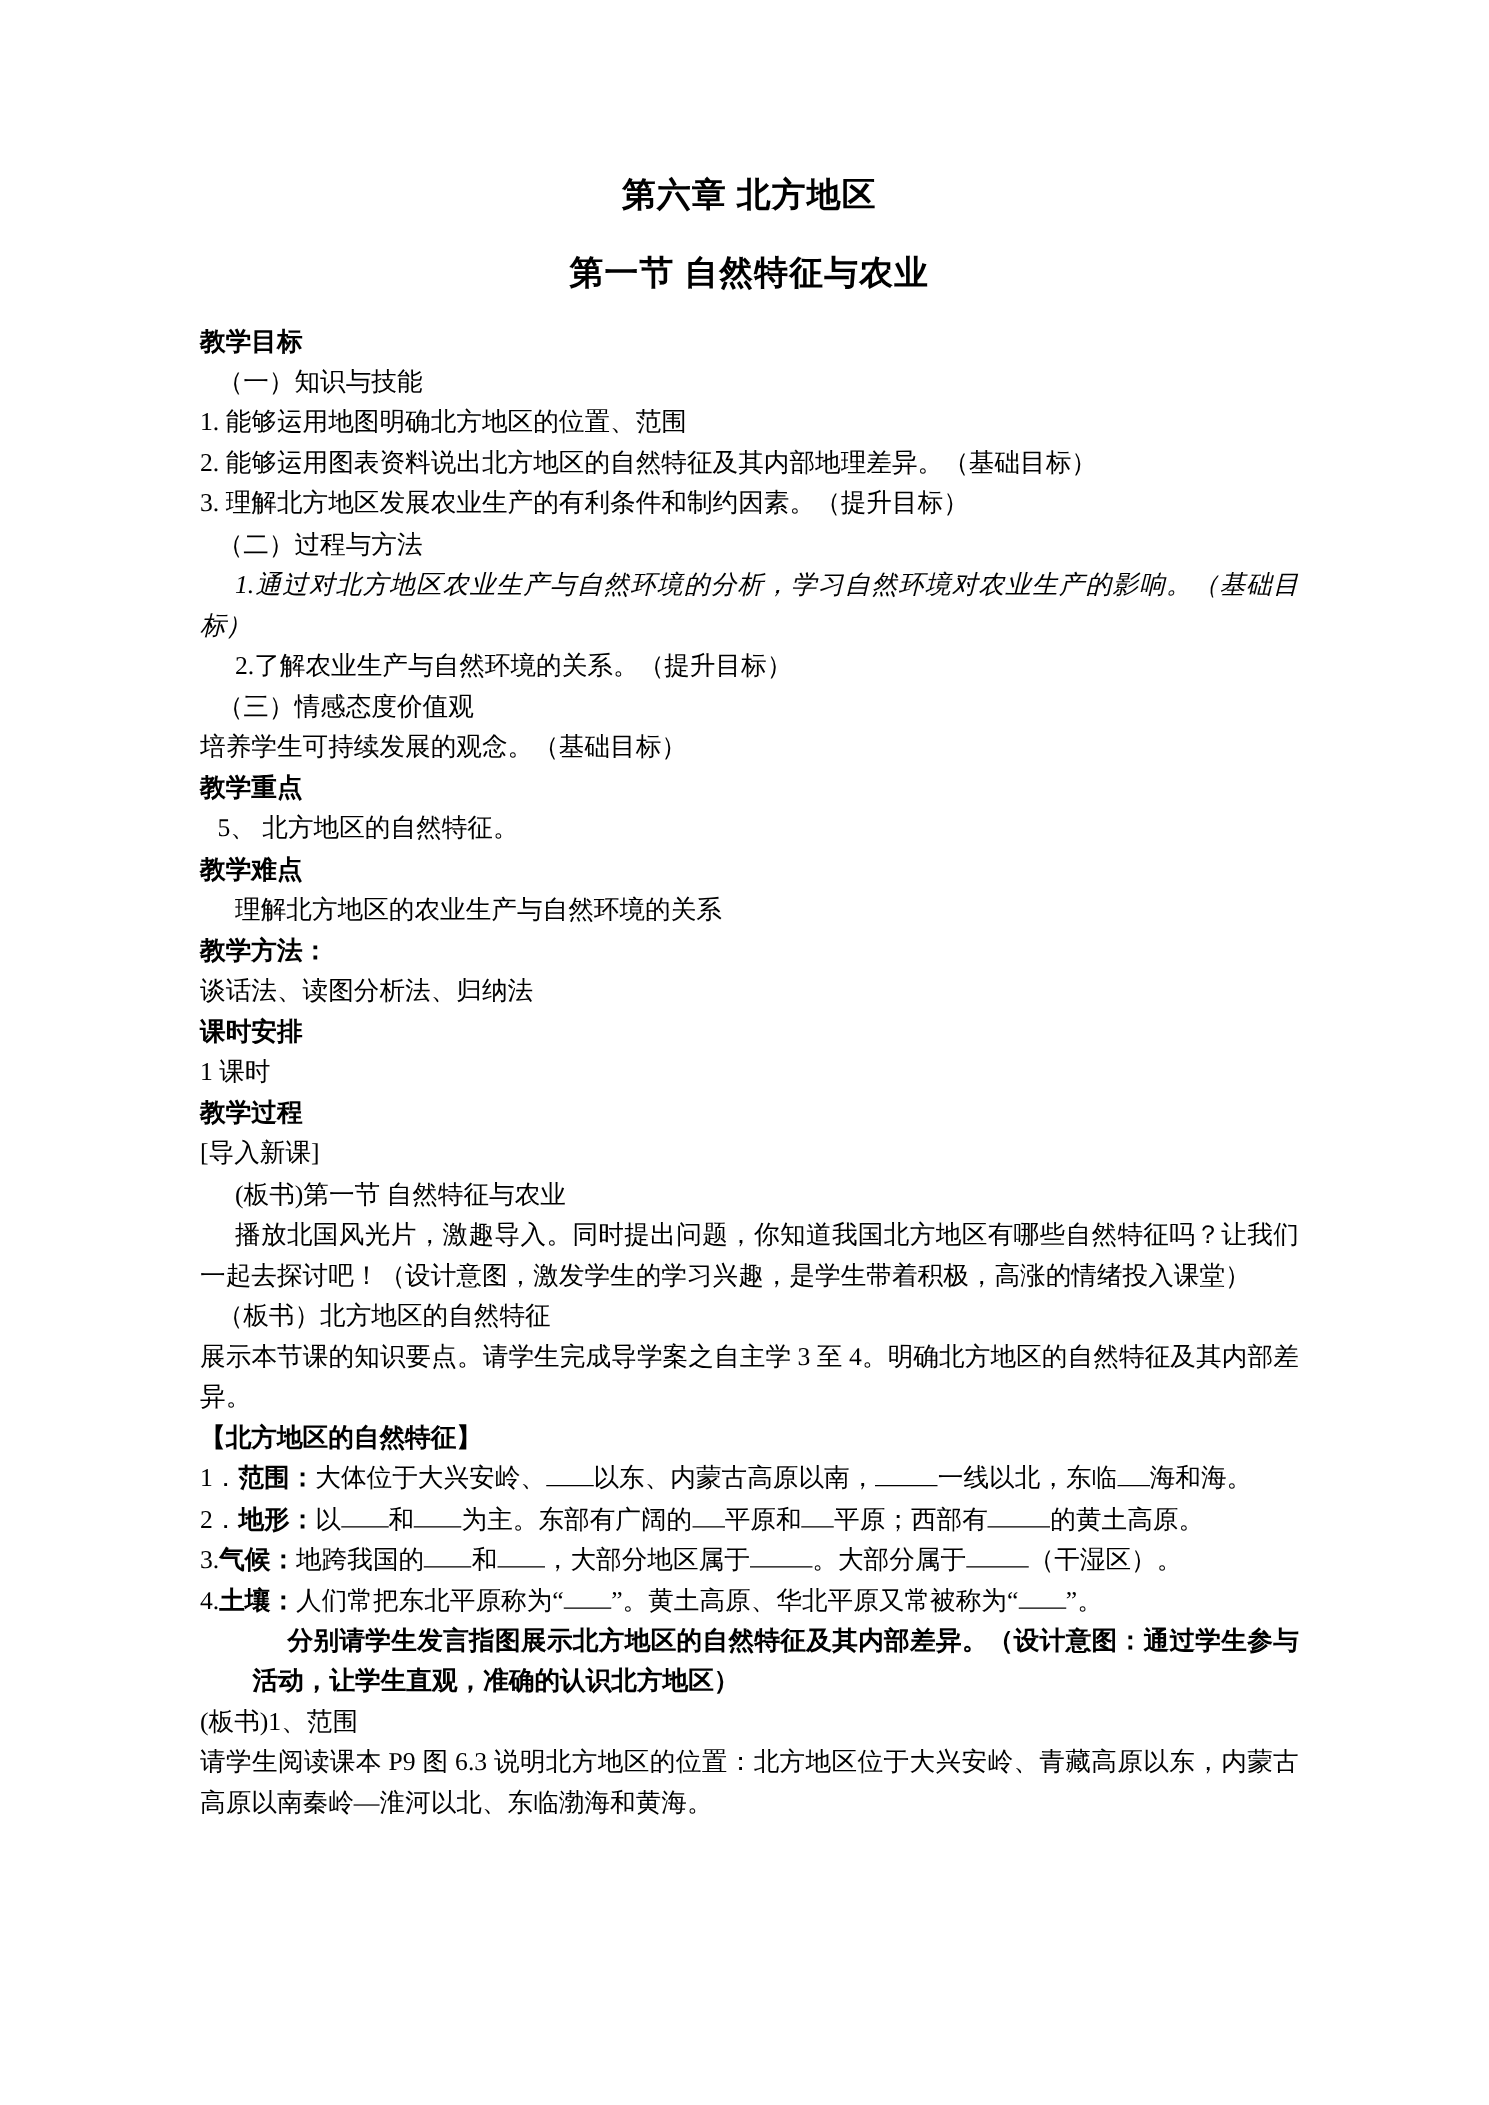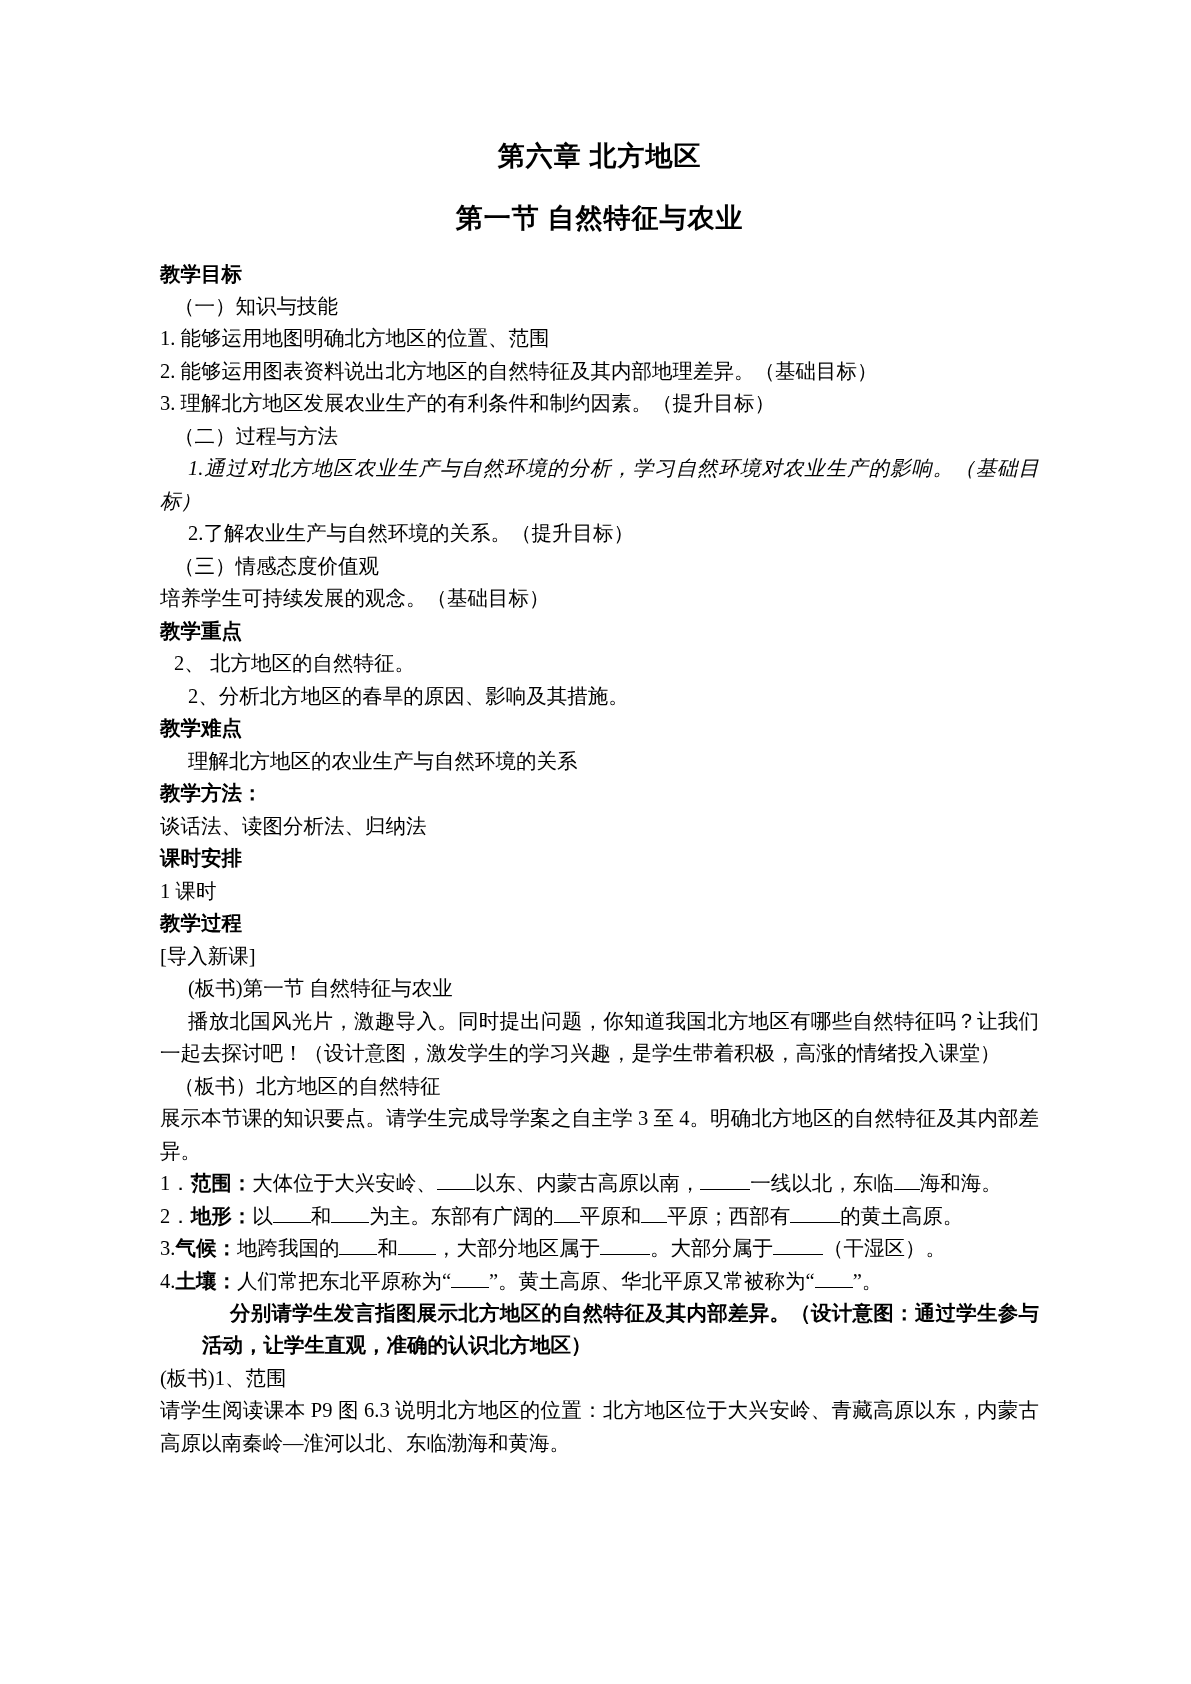--- a/index.html
+++ b/index.html
@@ -90,39 +90,39 @@
     <p class="line">1. 能够运用地图明确北方地区的位置、范围</p>
     <p class="line">2. 能够运用图表资料说出北方地区的自然特征及其内部地理差异。（基础目标）</p>
     <p class="line">3. 理解北方地区发展农业生产的有利条件和制约因素。（提升目标）</p>
     <p class="line indent1">（二）过程与方法</p>
     <p class="line indent2" style="padding-left:0;text-indent:28px;font-style:italic;">1.通过对北方地区农业生产与自然环境的分析，学习自然环境对农业生产的影响。（基础目标）</p>
     <p class="line indent2">2.了解农业生产与自然环境的关系。（提升目标）</p>
     <p class="line indent1">（三）情感态度价值观</p>
     <p class="line">培养学生可持续发展的观念。（基础目标）</p>
 
     <p class="h-bold">教学重点</p>
-    <p class="line indent1">2、 北方地区的自然特征。</p>
-    <p class="line indent2">2、分析北方地区的春旱的原因、影响及其措施。</p>
+    <p class="line indent1">5、 北方地区的自然特征。</p>
 
     <p class="h-bold">教学难点</p>
     <p class="line indent2">理解北方地区的农业生产与自然环境的关系</p>
 
     <p class="h-bold">教学方法：</p>
     <p class="line">谈话法、读图分析法、归纳法</p>
 
     <p class="h-bold">课时安排</p>
     <p class="line">1 课时</p>
 
     <p class="h-bold">教学过程</p>
     <p class="line">[导入新课]</p>
     <p class="line indent2">(板书)第一节 自然特征与农业</p>
     <p class="line" style="text-indent:28px;">播放北国风光片，激趣导入。同时提出问题，你知道我国北方地区有哪些自然特征吗？让我们一起去探讨吧！（设计意图，激发学生的学习兴趣，是学生带着积极，高涨的情绪投入课堂）</p>
     <p class="line indent1">（板书）北方地区的自然特征</p>
     <p class="line">展示本节课的知识要点。请学生完成导学案之自主学 3 至 4。明确北方地区的自然特征及其内部差异。</p>
 
+    <p class="h-bold">【北方地区的自然特征】</p>
 
     <p class="line hang"><span>1．</span><span class="b">范围：</span><span>大体位于大兴安岭、</span><span class="blank bk-md"></span><span>以东、内蒙古高原以南，</span><span class="blank bk-lg"></span><span>一线以北，东临</span><span class="blank bk-sm"></span><span>海和海。</span></p>
 
     <p class="line hang"><span>2．</span><span class="b">地形：</span><span>以</span><span class="blank bk-md"></span><span>和</span><span class="blank bk-md"></span><span>为主。东部有广阔的</span><span class="blank bk-sm"></span><span>平原和</span><span class="blank bk-sm"></span><span>平原；西部有</span><span class="blank bk-lg"></span><span>的黄土高原。</span></p>
 
     <p class="line hang2" style="padding-left:0;text-indent:0;"><span>3.</span><span class="b">气候：</span><span>地跨我国的</span><span class="blank bk-md"></span><span>和</span><span class="blank bk-md"></span><span>，大部分地区属于</span><span class="blank bk-lg"></span><span>。大部分属于</span><span class="blank bk-lg"></span><span>（干湿区）。</span></p>
 
     <p class="line" style="padding-left:0;text-indent:0;"><span>4.</span><span class="b">土壤：</span><span>人们常把东北平原称为“</span><span class="blank bk-md"></span><span>”。黄土高原、华北平原又常被称为“</span><span class="blank bk-md"></span><span>”。</span></p>
 
     <p class="line hang" style="padding-left:42px;text-indent:28px;font-weight:bold;">分别请学生发言指图展示北方地区的自然特征及其内部差异。（设计意图：通过学生参与活动，让学生直观，准确的认识北方地区）</p>

